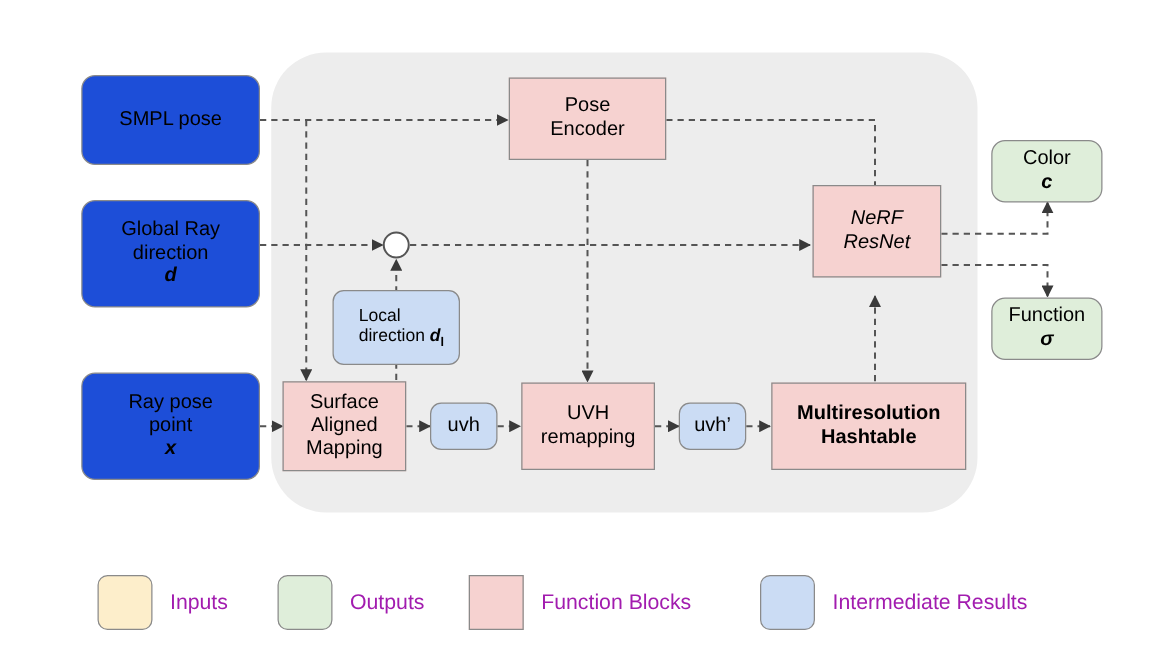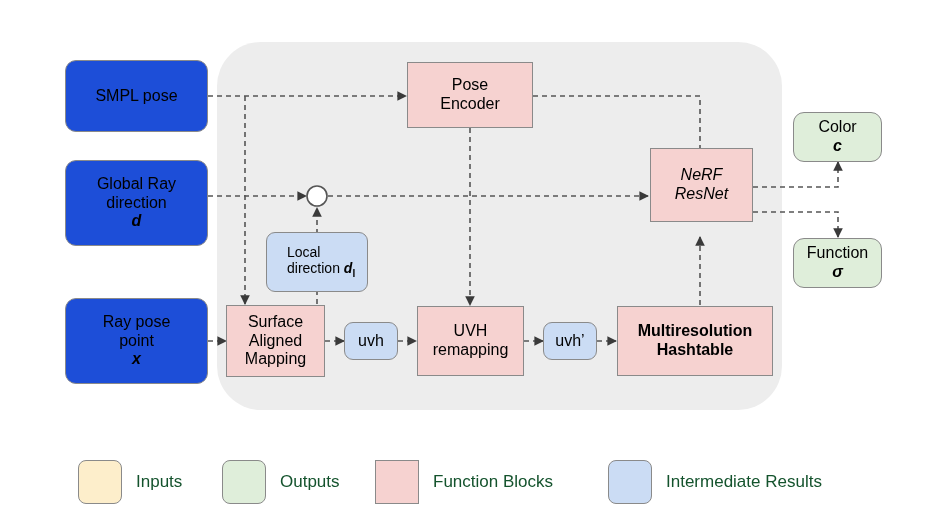--- a/index.html
+++ b/index.html
@@ -63,21 +63,21 @@
   .legend-swatch {
     width: 44px;
     height: 44px;
     border: 1px solid #8a8a8a;
     box-sizing: border-box;
     flex: 0 0 auto;
   }
   .legend-label {
     margin-left: 14px;
     font-size: 17px;
-    color: #14532d;
+    color: #a21caf;
     white-space: nowrap;
   }
   .sub { font-size: 0.72em; vertical-align: sub; }
 </style>
 </head>
 <body>
 
 <div id="stage">
 
   <svg id="diagram-svg" viewBox="0 0 930 522" xmlns="http://www.w3.org/2000/svg">

